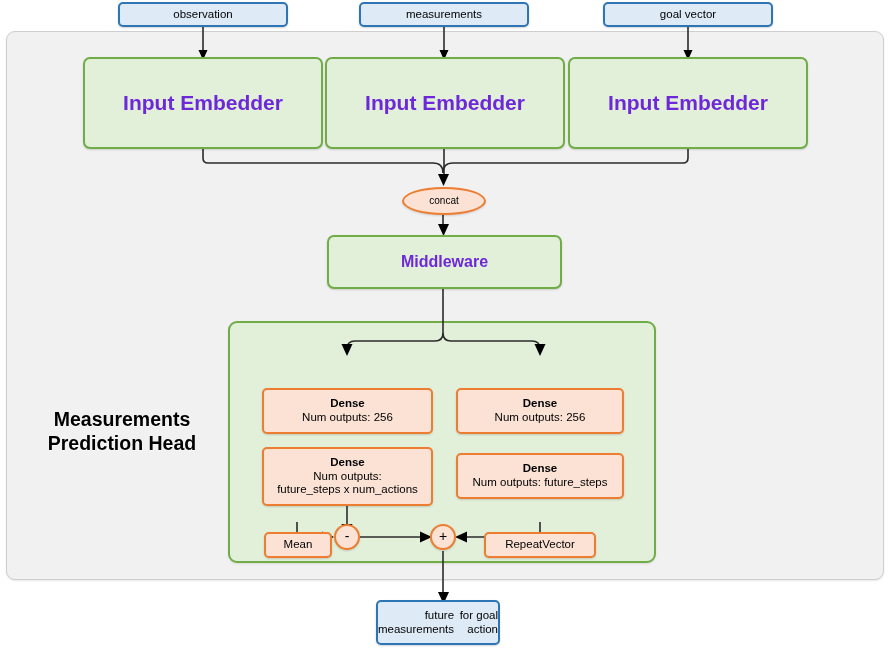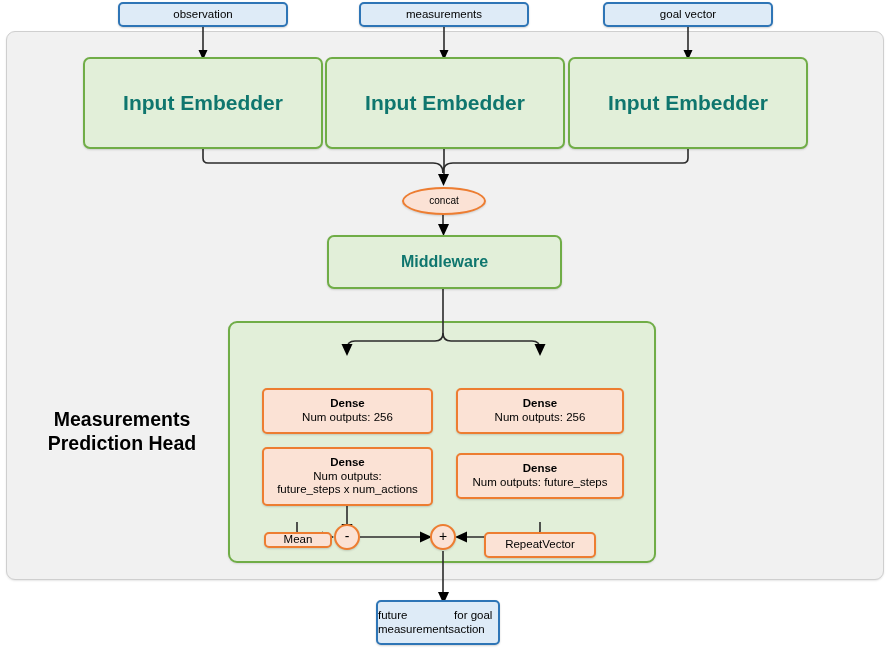--- a/index.html
+++ b/index.html
@@ -13,21 +13,21 @@
     height:650px;
     background:#ffffff;
     overflow:hidden;
   }
   .node{
     position:absolute;
     box-sizing:border-box;
     display:flex;
     align-items:center;
     justify-content:center;
-    text-align:left;
+    text-align:right;
     line-height:1.18;
   }
   
   .outer-container{
     position:absolute;
     left:6px; top:31px;
     width:878px; height:549px;
     background:#f1f1f1;
     border:1px solid #cfcfcf;
     border-radius:9px;
@@ -52,21 +52,21 @@
     border-radius:5px;
     color:#000;
     font-size:11.5px;
     box-shadow:0 1px 2px rgba(0,0,0,.18);
   }
   
   .green-box{
     background:#e2efd9;
     border:2px solid #70ad47;
     border-radius:7px;
-    color:#0f766e;
+    color:#6d28d9;
     font-weight:bold;
     box-shadow:0 1px 2px rgba(0,0,0,.15);
   }
   .embedder{ font-size:21px; }
   .middleware{ font-size:16px; }
   
   .orange-box{
     background:#fbe2d5;
     border:2px solid #ed7d31;
     border-radius:5px;
@@ -215,21 +215,21 @@
     <b>Dense</b>
     <span class="sub">Num outputs: 256</span>
   </div>
 
   <div class="node orange-box" style="left:262px;top:411px;width:171px;height:59px;flex-direction:column;">
     <b>Dense</b>
     <span class="sub">Num outputs:</span>
     <span class="sub">future_steps x num_actions</span>
   </div>
 
-  <div class="node orange-box" style="left:264px;top:496px;width:68px;height:16px;">
+  <div class="node orange-box" style="left:264px;top:496px;width:68px;height:26px;">
     <span>Mean</span>
   </div>
 
   <div class="node op-circle" style="left:334px;top:524px;">
     <span>-</span>
   </div>
 
   <div class="node orange-box" style="left:456px;top:352px;width:168px;height:46px;flex-direction:column;">
     <b>Dense</b>
     <span class="sub">Num outputs: 256</span>

